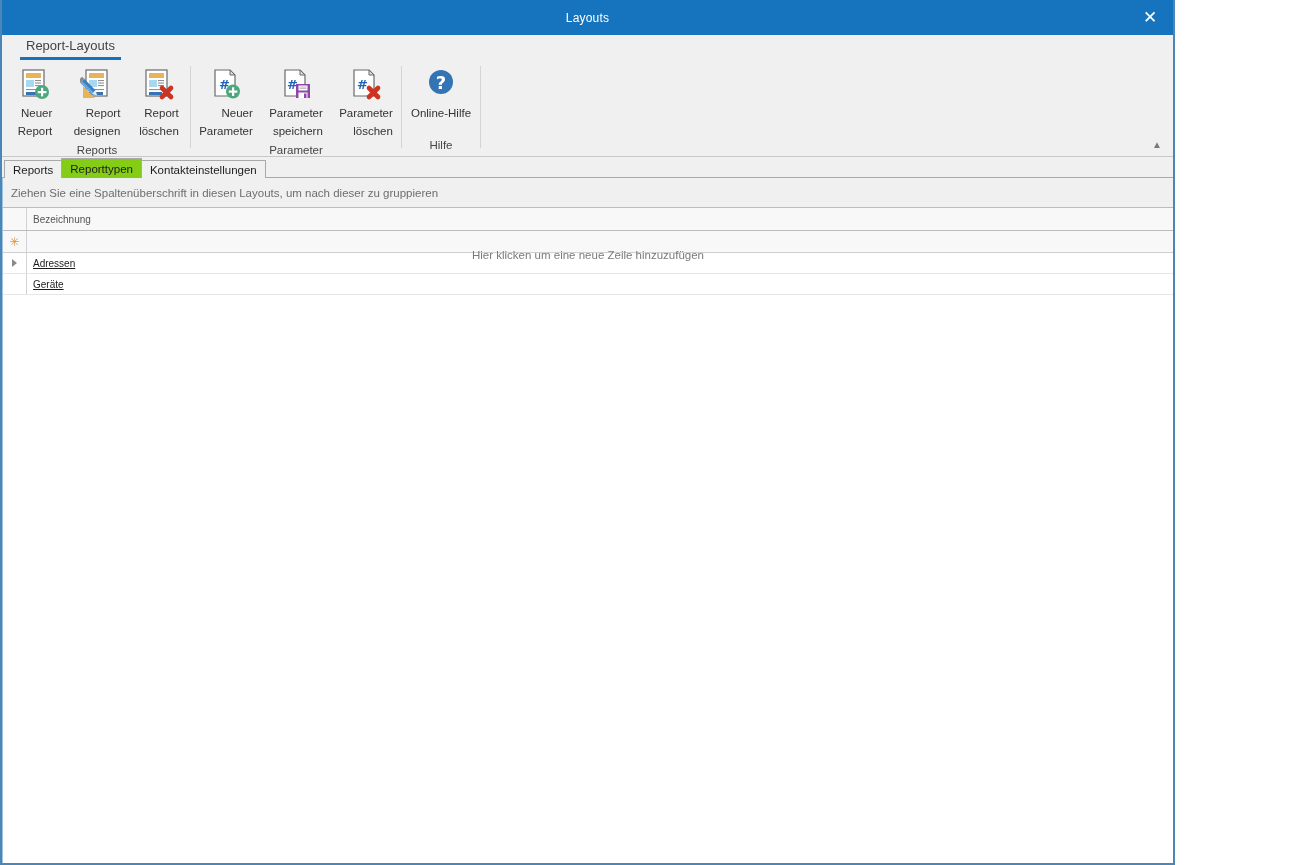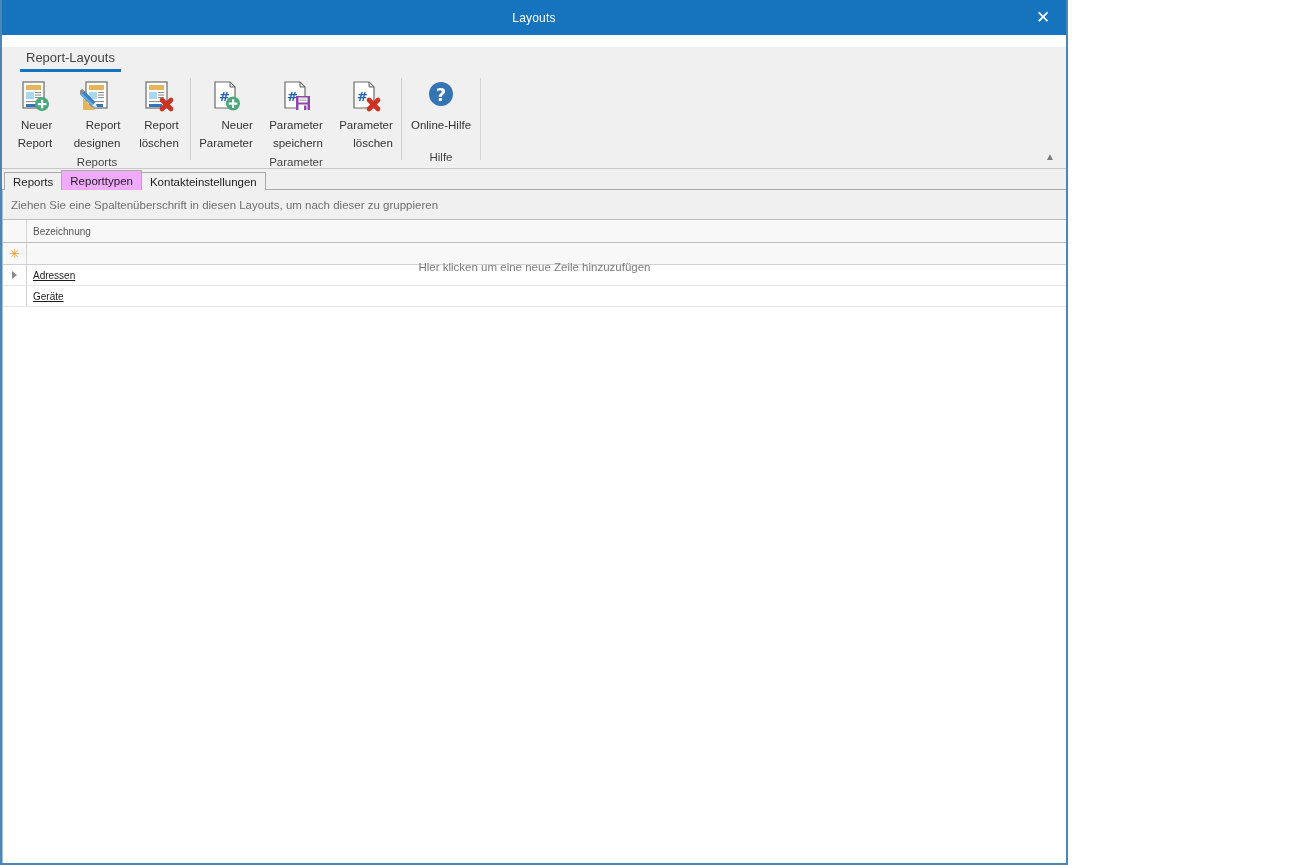--- a/index.html
+++ b/index.html
@@ -6,21 +6,21 @@
     margin: 0;
     padding: 0;
     background: #ffffff;
   }
   body {
     font-family: "Liberation Sans", sans-serif;
     -webkit-font-smoothing: antialiased;
   }
   #app {
     position: relative;
-    width: 1068px;
+    width: 1175px;
     height: 865px;
     box-sizing: border-box;
     border: 2px solid #4a86b8;
     border-top: none;
     background: #ffffff;
     overflow: hidden;
   }
 
   
   .titlebar {
@@ -59,21 +59,20 @@
     border-bottom: 1px solid #c8c8c8;
     position: relative;
     height: 122px;
     box-sizing: border-box;
   }
   .ribbon-tabs {
     height: 25px;
     padding-left: 18px;
     display: flex;
     align-items: flex-end;
-    margin-top: 12px;
   }
   .ribbon-tab {
     font-size: 13px;
     color: #444444;
     padding: 0 6px 2px 6px;
     border-bottom: 3px solid #1574bd;
     cursor: pointer;
     line-height: 18px;
   }
   .ribbon-body {
@@ -167,21 +166,21 @@
     background: #f0f0f0;
     margin-right: -1px;
     line-height: 15px;
     cursor: pointer;
     position: relative;
     top: 1px;
     height: 18px;
     box-sizing: border-box;
   }
   .tab.active {
-    background: #f0abfc;
+    background: #84cc16;
     z-index: 2;
     height: 20px;
     padding-top: 3px;
   }
 
   
   .grid {
     border-left: 1px solid #9fc3de;
     border-right: 0;
     background: #ffffff;

